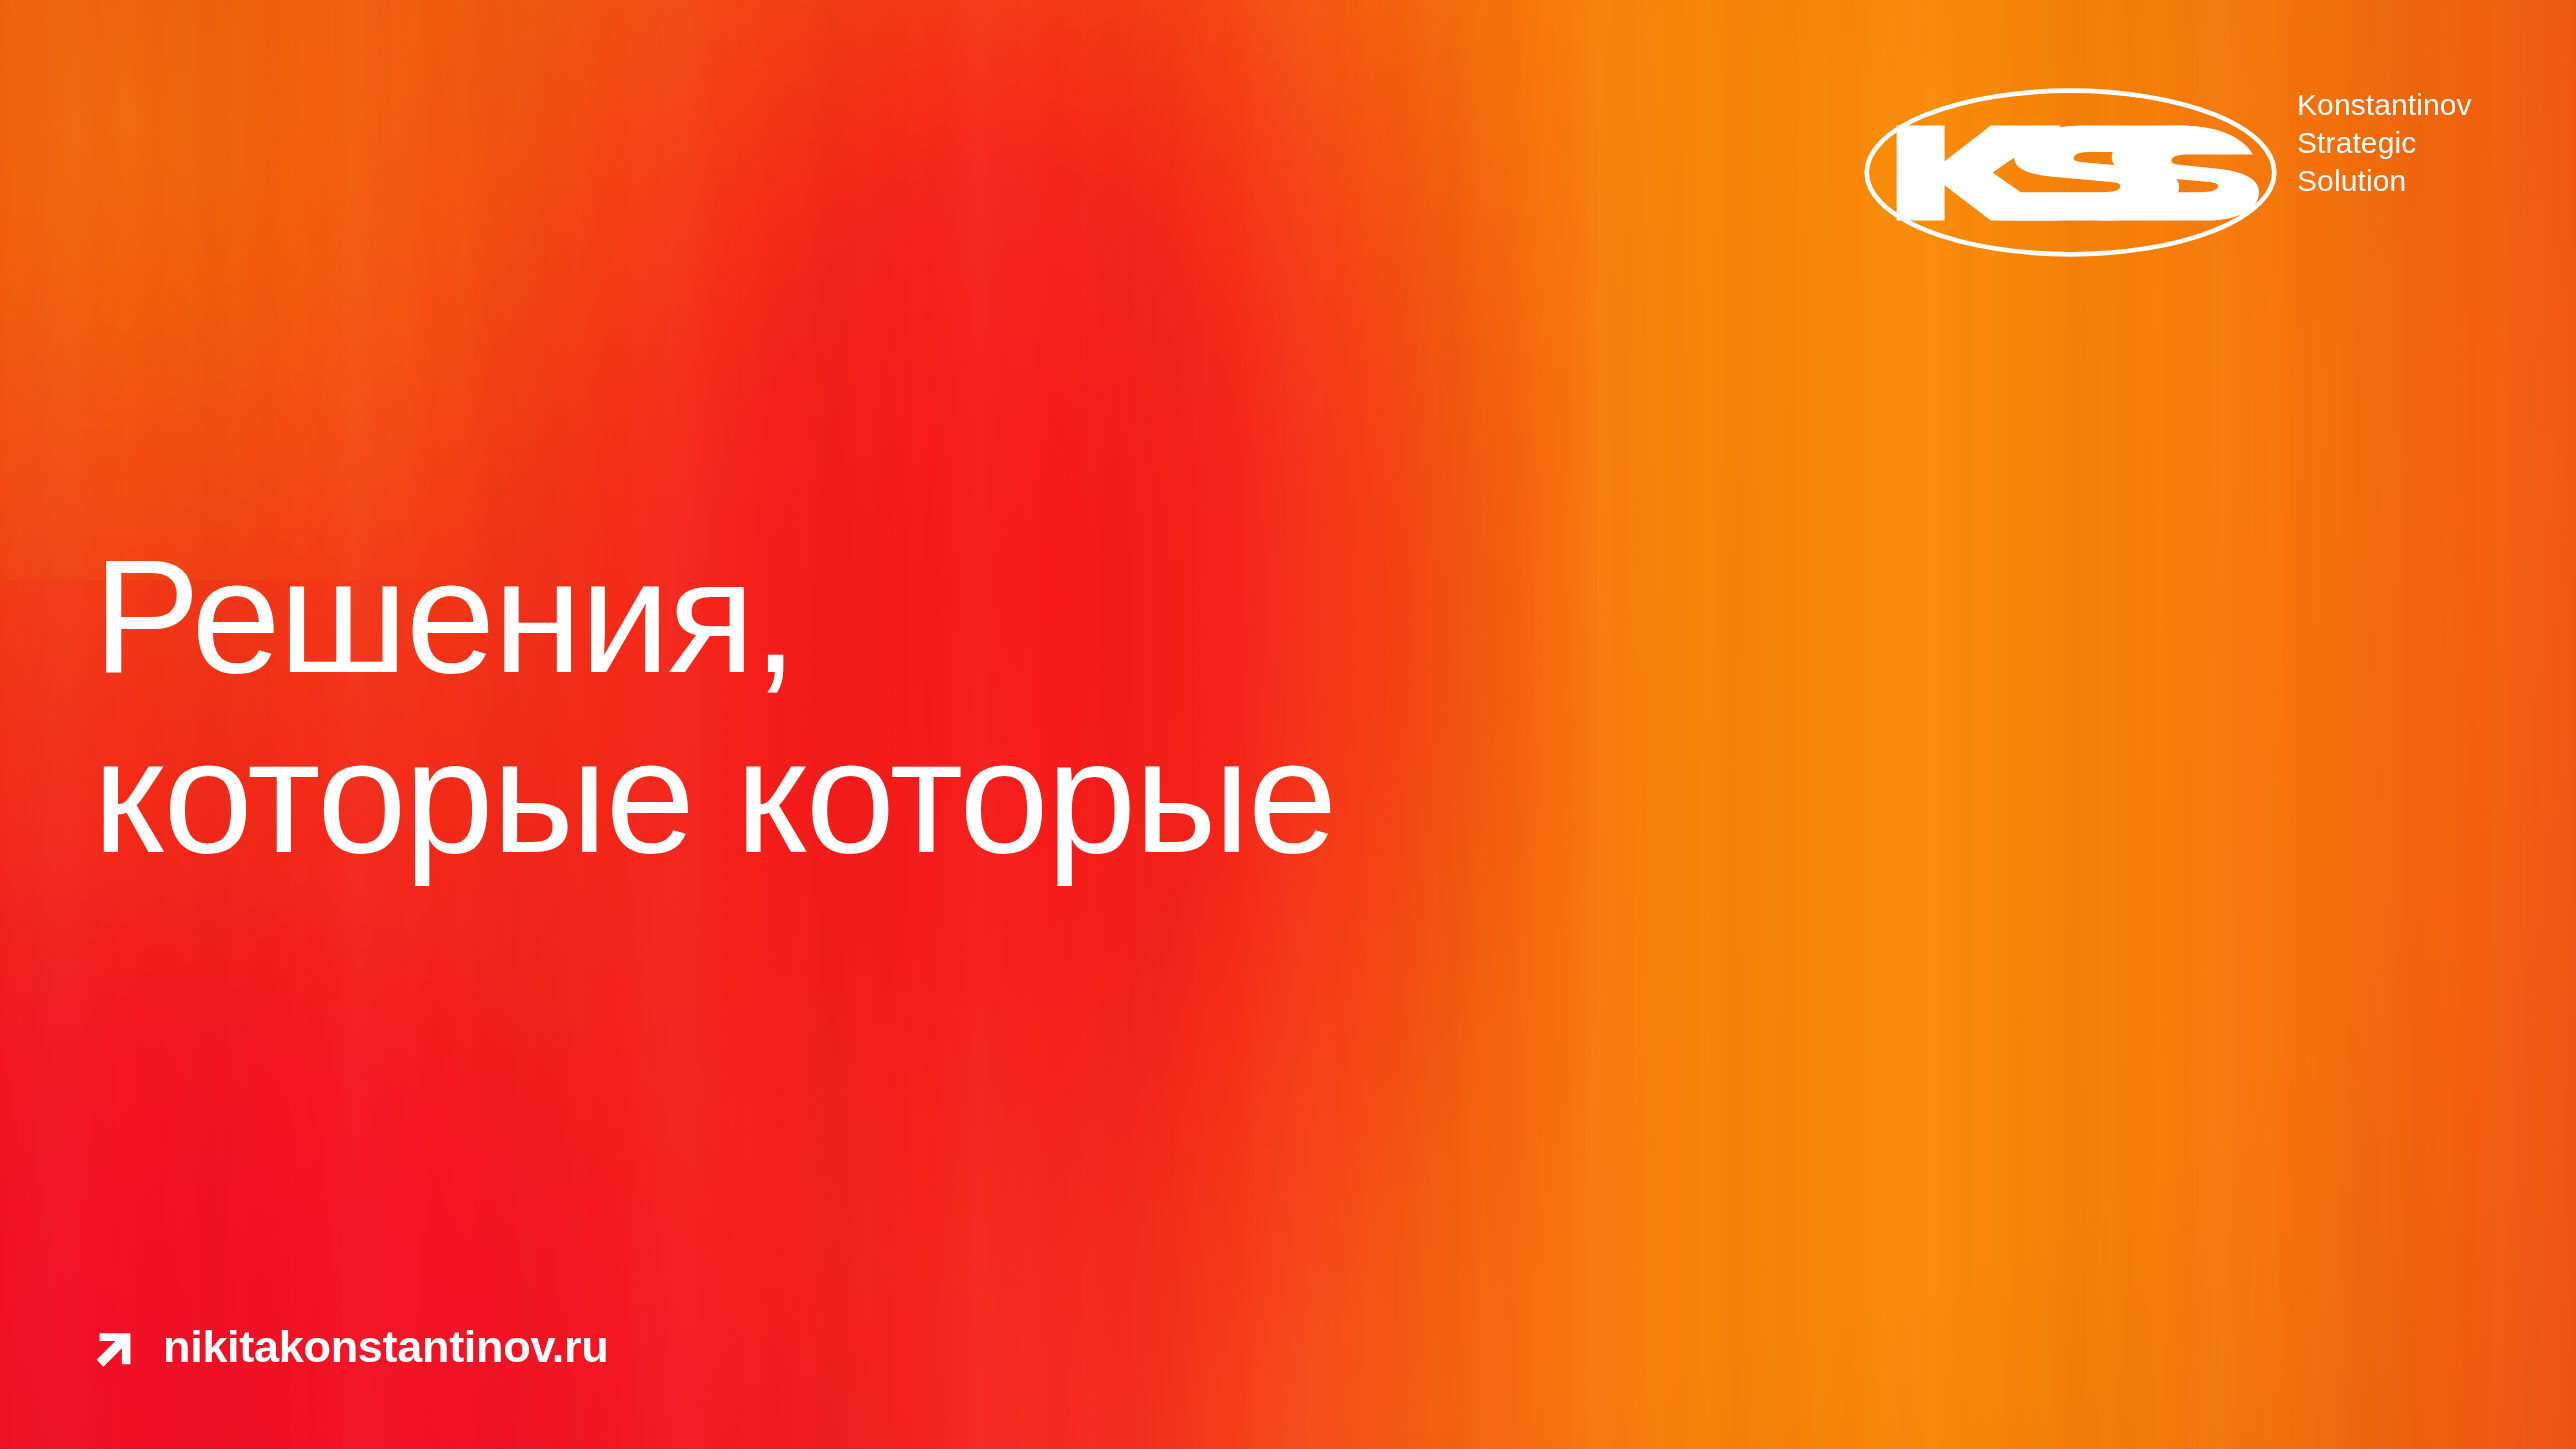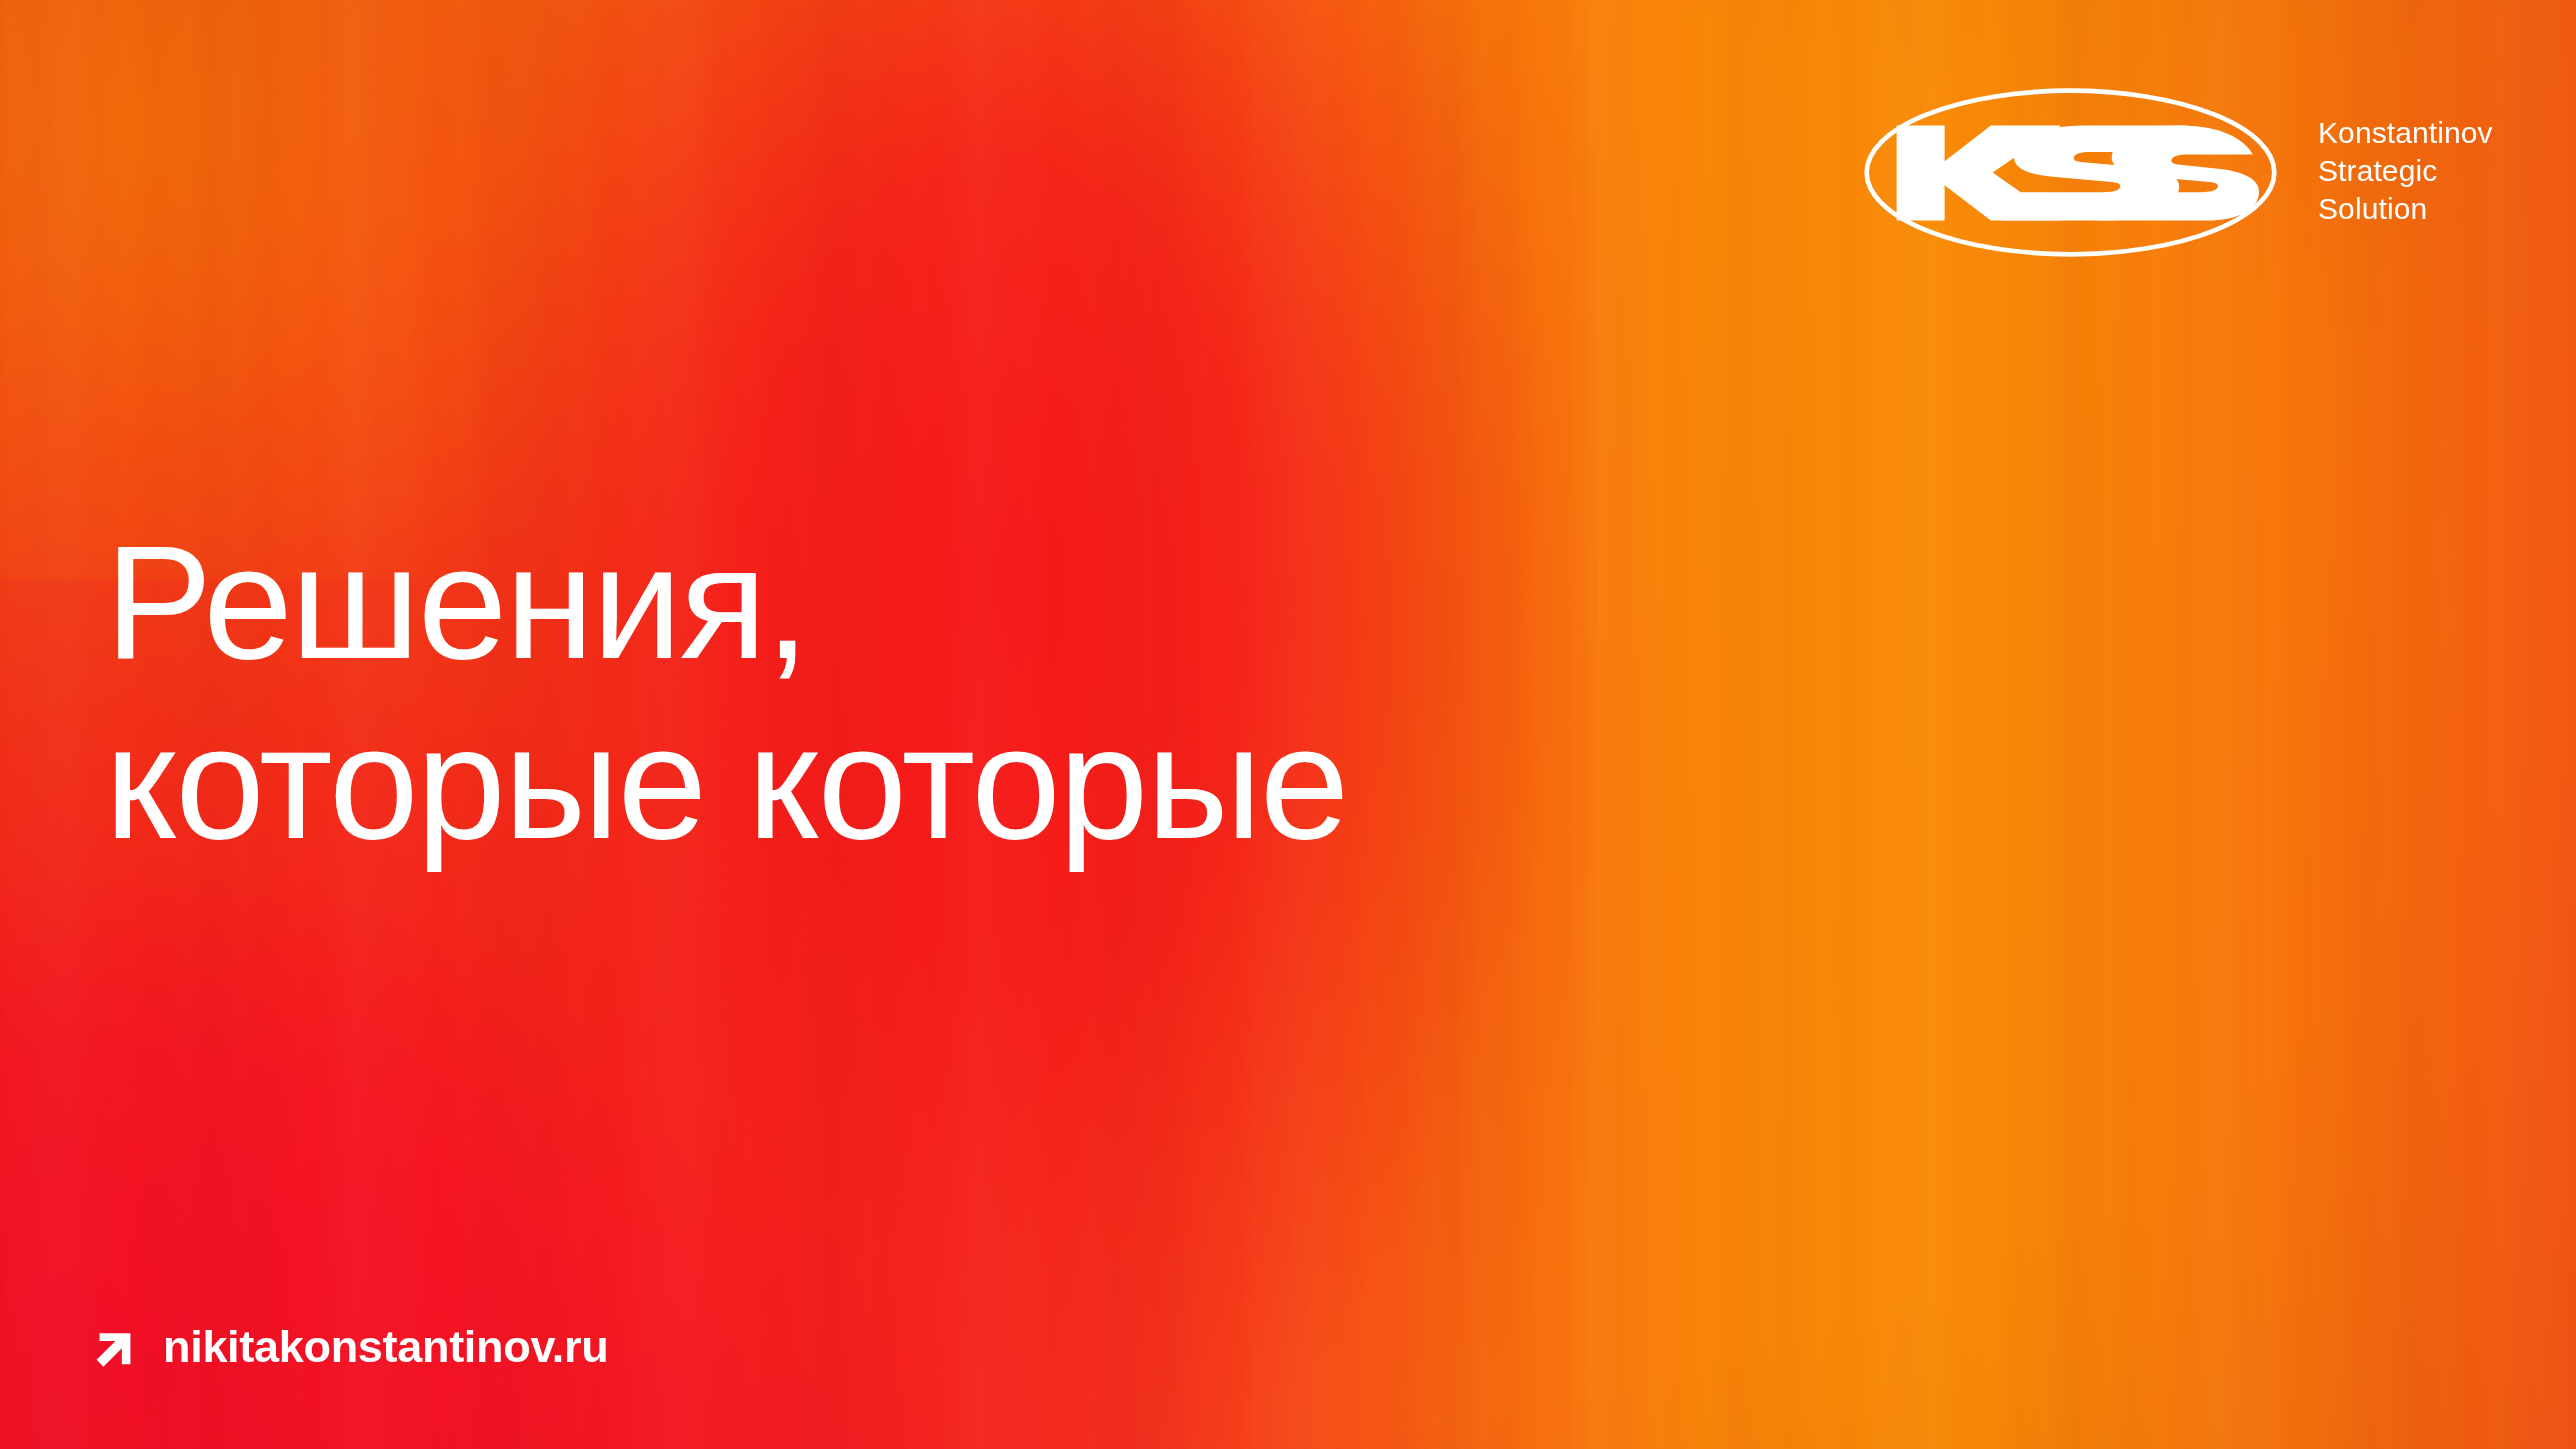--- a/index.html
+++ b/index.html
@@ -128,22 +128,21 @@
       rgba(0,0,0,0) 56%,
       rgba(80,10,0,0.07) 100%);
   }
 
   
   .logo {
     position: absolute;
     left: 1862px;
     top: 86px;
     display: flex;
-    align-items: center;
-    gap: 39px;
+    gap: 18px;
   }
 
   .logo-mark {
     width: 417px;
     height: 173px;
     display: block;
   }
 
   .logo-wordmark {
     display: flex;
@@ -154,28 +153,27 @@
     font-weight: 400;
     letter-spacing: 0.1px;
     white-space: nowrap;
     padding-bottom: 3.4px;
   }
 
   
   .headline {
     position: absolute;
     left: 93px;
-    top: 512px;
+    top: 526px;
     color: #ffffff;
     font-size: 161px;
     line-height: 1.12;
     font-weight: 400;
     letter-spacing: -2.1px;
     white-space: nowrap;
-    margin-left: 12px;
   }
   .headline-line { display: block; }
 
   
   .footer {
     position: absolute;
     left: 91px;
     bottom: 76px;
     display: flex;
     align-items: center;

